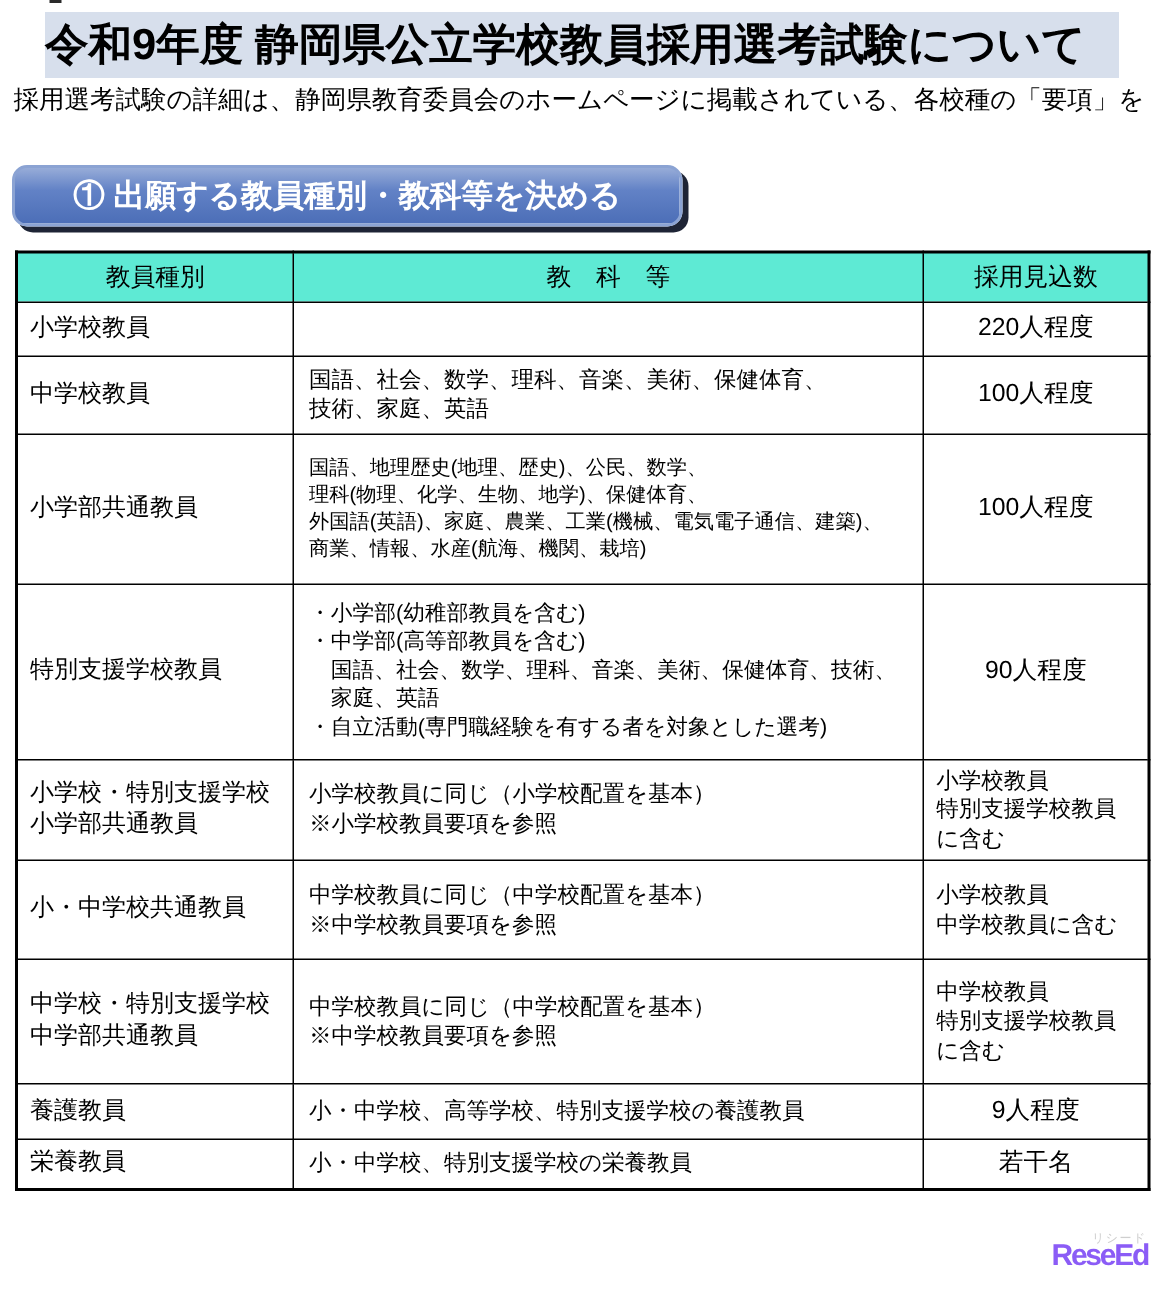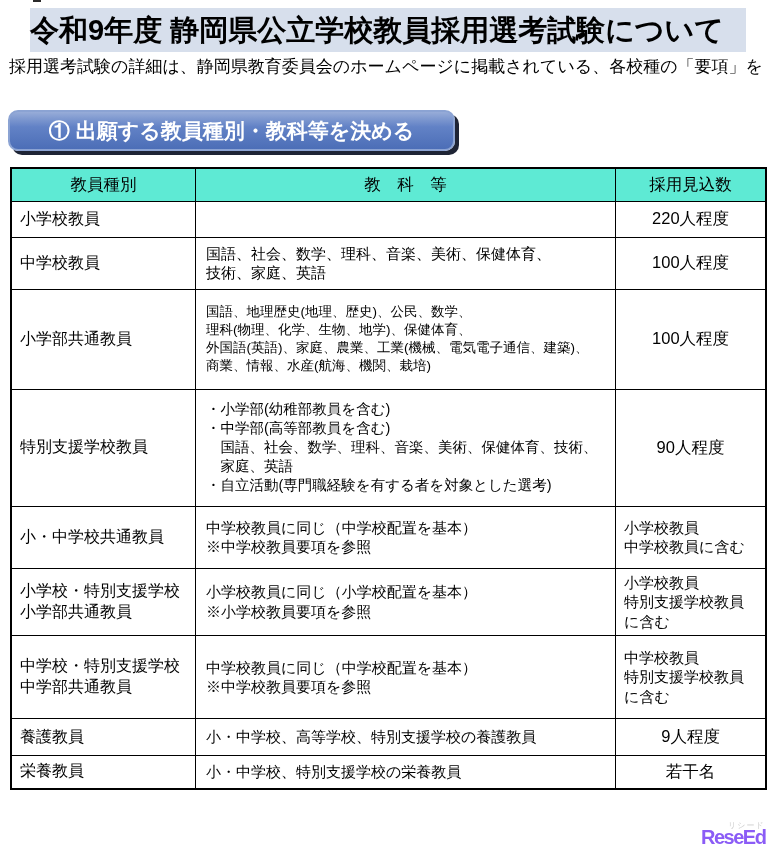--- a/index.html
+++ b/index.html
@@ -161,36 +161,36 @@
       <tr>
         <td class="type">特別支援学校教員</td>
         <td class="subjects">・小学部(幼稚部教員を含む)
 ・中学部(高等部教員を含む)
 　国語、社会、数学、理科、音楽、美術、保健体育、技術、
 　家庭、英語
 ・自立活動(専門職経験を有する者を対象とした選考)</td>
         <td class="count">90人程度</td>
       </tr>
       <tr>
-        <td class="type">小・中学校共通教員</td>
-        <td class="subjects">中学校教員に同じ（中学校配置を基本）
-※中学校教員要項を参照</td>
-        <td class="count">小学校教員
-中学校教員に含む</td>
-      </tr>
-      <tr>
         <td class="type">小学校・特別支援学校
 小学部共通教員</td>
         <td class="subjects">小学校教員に同じ（小学校配置を基本）
 ※小学校教員要項を参照</td>
         <td class="count">小学校教員
 特別支援学校教員
 に含む</td>
       </tr>
       <tr>
+        <td class="type">小・中学校共通教員</td>
+        <td class="subjects">中学校教員に同じ（中学校配置を基本）
+※中学校教員要項を参照</td>
+        <td class="count">小学校教員
+中学校教員に含む</td>
+      </tr>
+      <tr>
         <td class="type">中学校・特別支援学校
 中学部共通教員</td>
         <td class="subjects">中学校教員に同じ（中学校配置を基本）
 ※中学校教員要項を参照</td>
         <td class="count">中学校教員
 特別支援学校教員
 に含む</td>
       </tr>
       <tr>
         <td class="type">養護教員</td>

